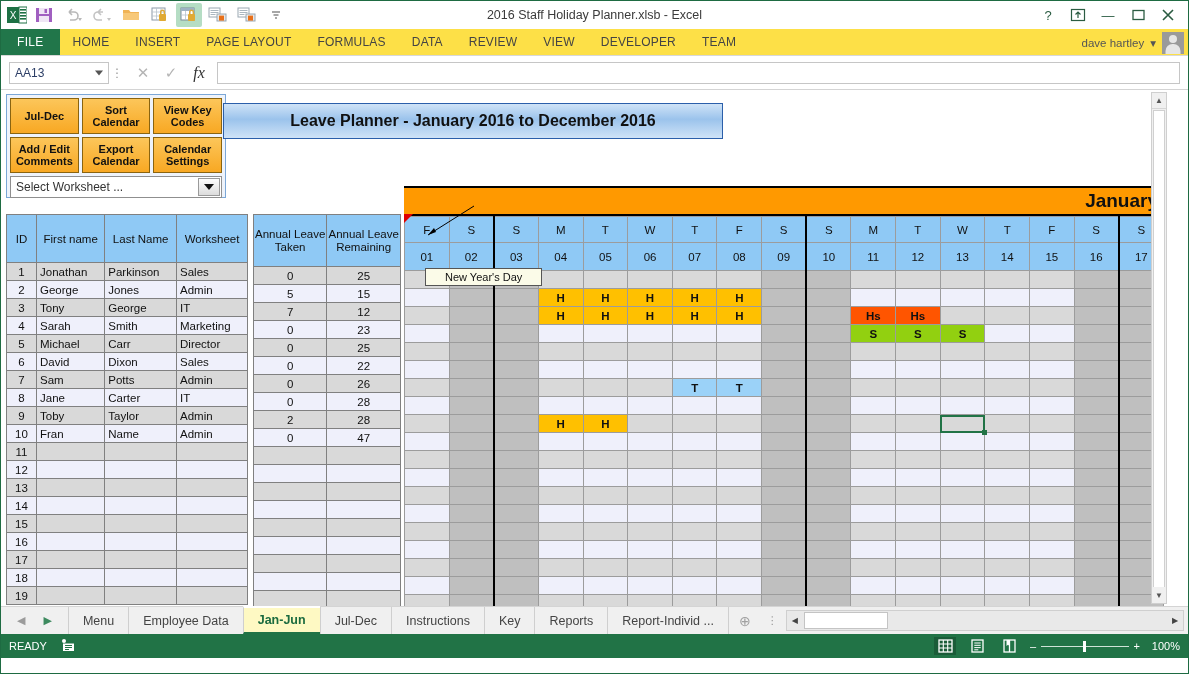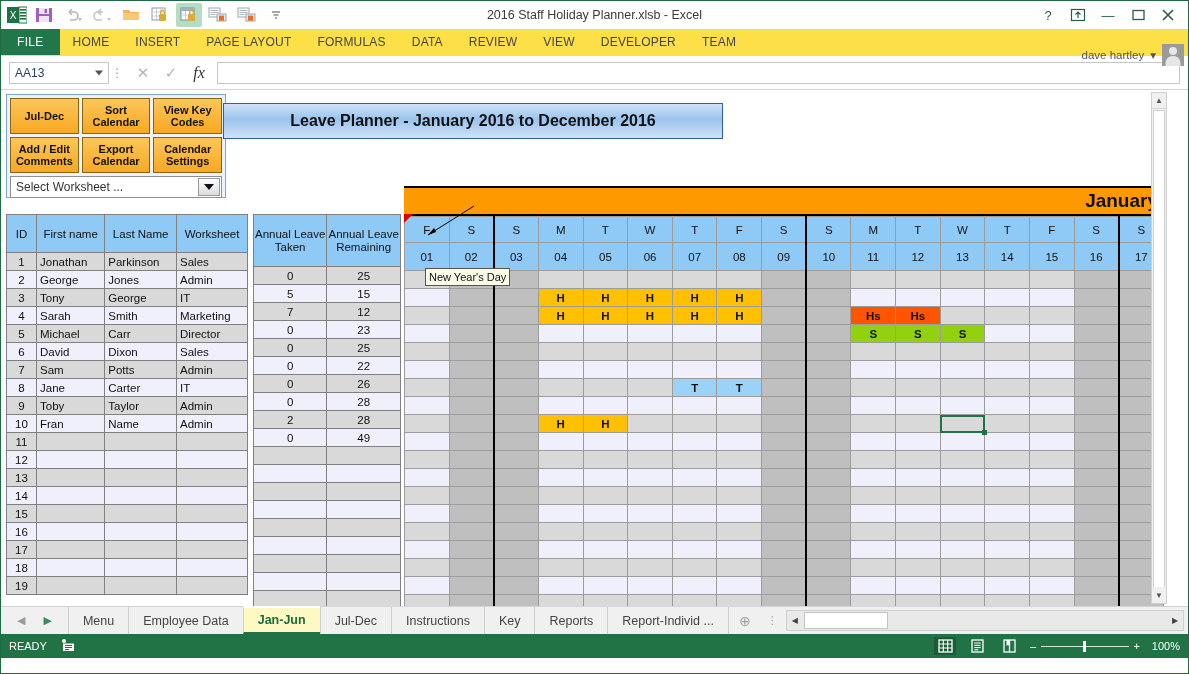--- a/index.html
+++ b/index.html
@@ -72,21 +72,21 @@
   }
   .rtab {
     padding: 0 13px;
     display: flex; align-items: center;
     font-size: 12px; color: #444;
     letter-spacing: .2px;
   }
   .user-area {
     position: absolute; right: 4px; top: 0; height: 27px;
     display: flex; align-items: center; gap: 6px;
-    font-size: 11.5px; color: #555; margin-top: 12px;
+    font-size: 11.5px; color: #555;
   }
   .avatar {
     width: 22px; height: 22px; background: #9a9a9a;
     position: relative; overflow: hidden;
   }
   .avatar::before {
     content:''; position:absolute; left:50%; top:3px; transform:translateX(-50%);
     width:8px;height:8px;border-radius:50%;background:#e6e6e6;
   }
   .avatar::after {
@@ -189,35 +189,35 @@
     background: linear-gradient(180deg,#cfe3f7 0%,#9bc3ec 45%,#cfe3f7 100%);
     display: flex; align-items: center; justify-content: center;
     font-size: 16px; font-weight: bold; color: #111;
   }
 
   
   .callout {
     position: absolute; left: 23px; top: 68px;
     border: 1px solid #555; background: #fbfbe8;
     font-size: 11px; color: #111;
-    padding: 2px 3px;
+    padding: 2px 19px;
     z-index: 12;
   }
   .callout-line { position: absolute; left: 0; top: 68px; z-index: 11; }
 
   
   .emptable {
     position: absolute; left: 5px; top: 124px;
     width: 242px;
     border-collapse: collapse;
     font-size: 11.5px;
   }
   .emptable th {
     background: #8fc9f5; border: 1px solid #808080;
-    height: 38px; font-weight: normal; font-size: 11.5px; color: #111;
+    height: 48px; font-weight: normal; font-size: 11.5px; color: #111;
   }
   .emptable td {
     border: 1px solid #808080; height: 18px; padding: 0 3px;
     color: #111;
   }
   .emptable tr.odd td { background: #d9d9d9; }
   .emptable tr.even td { background: #eff0fb; }
   .emptable td.idcell { text-align: center; width: 30px; }
 
   .leavetable {
@@ -721,21 +721,21 @@
             <tr class="even">
               <td>0</td>
               <td>28</td>
             </tr>
             <tr class="odd">
               <td>2</td>
               <td>28</td>
             </tr>
             <tr class="even">
               <td>0</td>
-              <td>49</td>
+              <td>47</td>
             </tr>
             <tr class="odd">
               <td></td>
               <td></td>
             </tr>
             <tr class="even">
               <td></td>
               <td></td>
             </tr>
             <tr class="odd">

